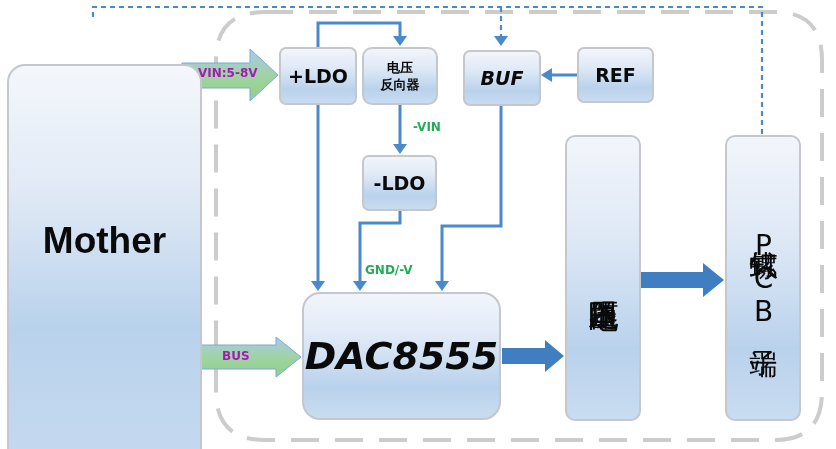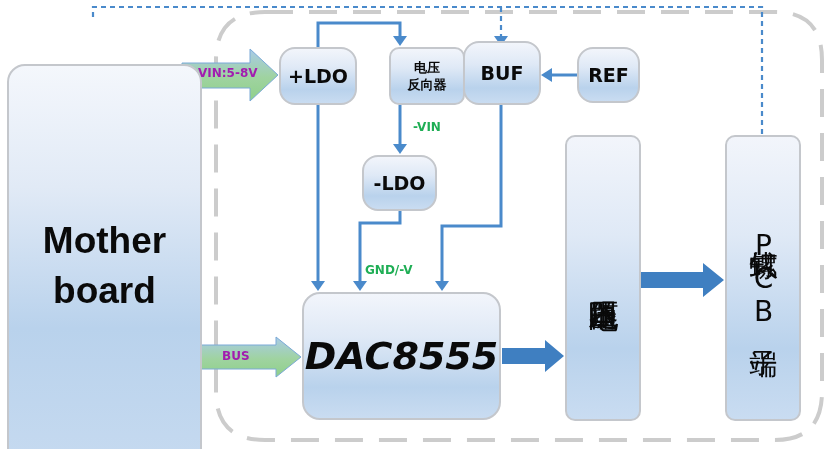--- a/index.html
+++ b/index.html
@@ -6,22 +6,22 @@
   body { width: 836px; height: 449px; position: relative; overflow: hidden;
          font-family: "DejaVu Sans", sans-serif; }
   .canvas { position: absolute; left: 0; top: 0; width: 836px; height: 449px; }
   .box {
     position: absolute; box-sizing: border-box;
     border: 2px solid #c4c7cc; border-radius: 10px;
     background: linear-gradient(to bottom, #f2f5fb 0%, #dfe9f6 35%, #b9d2ec 75%, #c9dcf1 100%);
     display: flex; align-items: center; justify-content: center; text-align: center;
     color: #0a0a0a; font-weight: bold;
   }
-  .box.small { font-size: 19px; border-radius: 16px; }
-  .box.cn-small { font-size: 13px; line-height: 17px; font-weight: bold; margin-left: 27px; }
+  .box.small { font-size: 19px; border-radius: 7px; }
+  .box.cn-small { font-size: 13px; line-height: 17px; font-weight: bold; }
   .box.big { font-size: 38px; border-radius: 18px; font-style: italic; }
   .box.mother { font-family: "Liberation Sans", sans-serif; font-size: 37px; line-height: 50px;
                 align-items: flex-start; padding-top: 150px; border-radius: 18px;
                 background: linear-gradient(to bottom, #f4f7fc 0%, #e1eaf6 30%, #b9d2ec 65%, #c6daf0 100%); }
   .box.vertical { writing-mode: vertical-rl; text-orientation: upright; font-size: 30px;
                   font-weight: normal; letter-spacing: 0px; }
   .label { position: absolute; font-weight: bold; font-size: 12px; white-space: nowrap; }
   .label.green { color: #1fae55; }
   .label.red { color: #a21caf; }
   svg { position: absolute; left: 0; top: 0; }
@@ -72,40 +72,39 @@
     <path d="M641,272 L703,272 L703,263 L724,280 L703,297 L703,288 L641,288 Z" fill="#3f7fc1"></path>
 
     <path d="M182,63 L250,63 L250,49 L278,75 L250,101 L250,88 L182,88 Z" fill="url(#gArrow)" stroke="#7aa9d6" stroke-width="1"></path>
 
     <path d="M182,345 L276,345 L276,337 L301,357 L276,377 L276,369 L182,369 Z" fill="url(#gArrow)" stroke="#7aa9d6" stroke-width="1"></path>
   </svg>
 
   <div class="box mother" style="left:7px; top:18px; width:195px; height:408px;margin-top:46px;">
     <div>
       <div>Mother</div>
-      <div>board</div>
     </div>
   </div>
 
   <div class="box small" style="left:279px; top:47px; width:78px; height:58px;">
     <span>+LDO</span>
   </div>
 
   <div class="box cn-small" style="left:362px; top:47px; width:76px; height:58px;">
     <div>
       <div>电压</div>
       <div>反向器</div>
     </div>
   </div>
 
-  <div class="box small" style="left:463px; top:41px; width:78px; height:64px;">
+  <div class="box small" style="left:463px; top:50px; width:78px; height:56px;font-style:italic;">
     <span>BUF</span>
   </div>
 
-  <div class="box small" style="left:577px; top:47px; width:63px; height:56px;">
+  <div class="box small" style="left:577px; top:47px; width:77px; height:56px;">
     <span>REF</span>
   </div>
 
   <div class="box small" style="left:362px; top:155px; width:75px; height:56px;">
     <span>-LDO</span>
   </div>
 
   <div class="box big" style="left:302px; top:292px; width:199px; height:128px;">
     <span>DAC8555</span>
   </div>

